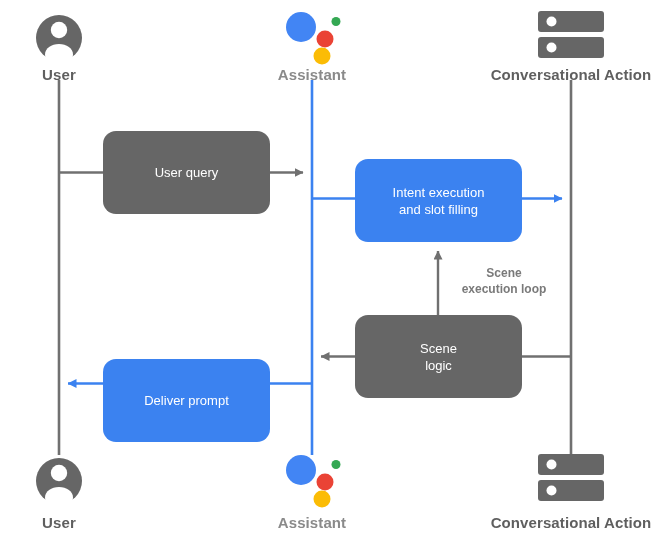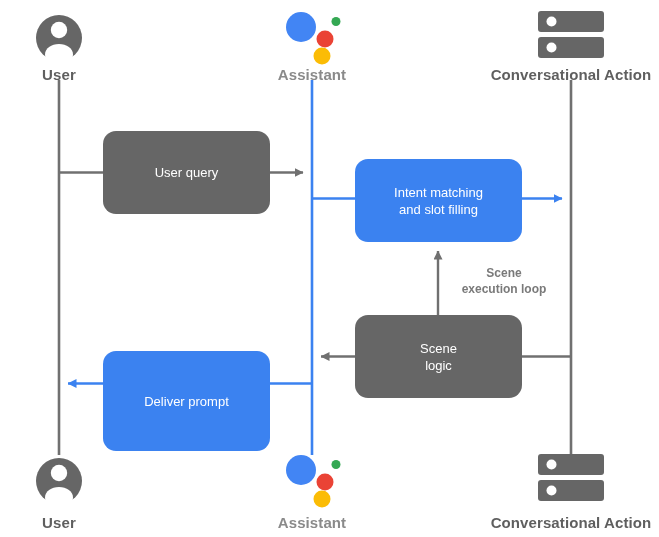--- a/index.html
+++ b/index.html
@@ -134,30 +134,30 @@
 
 <div class="lane-label user" style="left:59px;  top:66px;">User</div>
 <div class="lane-label assist" style="left:312px; top:66px;">Assistant</div>
 <div class="lane-label ca" style="left:571px; top:66px;">Conversational Action</div>
 
 <div class="node gray" style="left:103px; top:131px; width:167px; height:83px;">
   <span>User query</span>
 </div>
 
 <div class="node blue" style="left:355px; top:159px; width:167px; height:83px;">
-  <span style="white-space:pre-line;">Intent matching
+  <span style="white-space:pre-line;">Intent execution
 and slot filling</span>
 </div>
 
 <div class="node gray" style="left:355px; top:315px; width:167px; height:83px;">
   <span style="white-space:pre-line;">Scene
 logic</span>
 </div>
 
-<div class="node blue" style="left:103px; top:351px; width:167px; height:100px;">
+<div class="node blue" style="left:103px; top:359px; width:167px; height:83px;">
   <span>Deliver prompt</span>
 </div>
 
 <div class="loop-label" style="left:504px; top:265px;">Scene
 execution loop</div>
 
 <div class="lane-label user" style="left:59px;  top:514px;">User</div>
 <div class="lane-label assist" style="left:312px; top:514px;">Assistant</div>
 <div class="lane-label ca" style="left:571px; top:514px;">Conversational Action</div>
 

